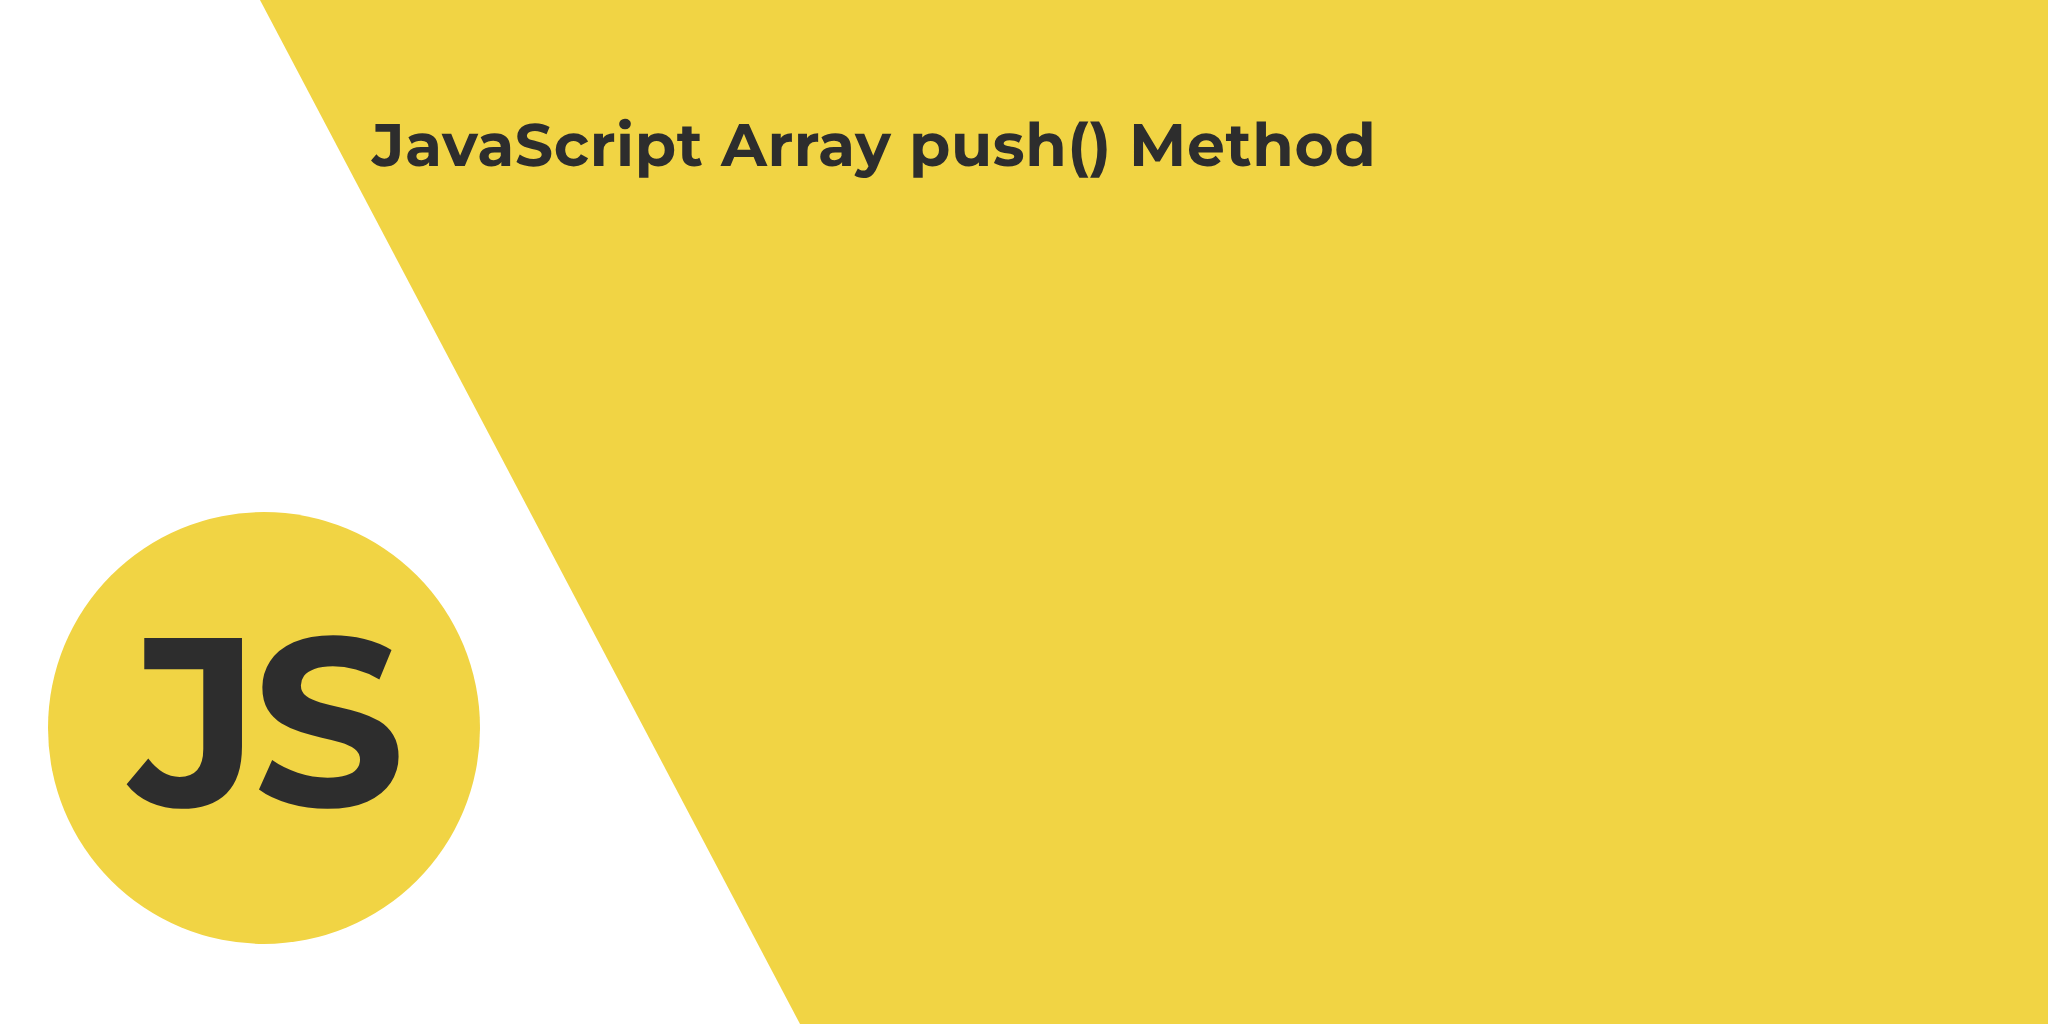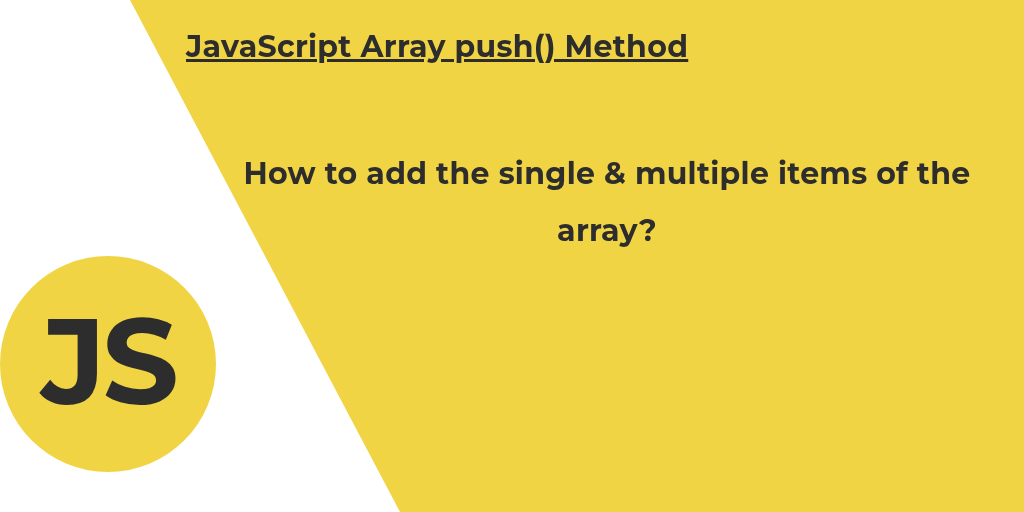--- a/index.html
+++ b/index.html
@@ -13,45 +13,44 @@
     position: absolute;
     top: 0;
     left: 0;
     width: 1024px;
     height: 512px;
     background: #f1d444;
     clip-path: polygon(130px 0, 1024px 0, 1024px 512px, 400px 512px);
   }
   .title {
     position: absolute;
-    top: 28px;
+    top: 54px;
     left: 186px;
     font-size: 30px;
     font-weight: 700;
     color: #2d2d2d;
     letter-spacing: 0.3px;
-    text-decoration: underline;
   }
   .questions {
     position: absolute;
     top: 145px;
     left: 230px;
     right: 40px;
     text-align: center;
   }
   .questions p {
     font-size: 30px;
     line-height: 1.9;
     font-weight: 700;
     color: #2d2d2d;
     letter-spacing: 0.3px;
   }
   .js-circle {
     position: absolute;
-    left: 0;
+    left: 24px;
     top: 256px;
     width: 216px;
     height: 216px;
     border-radius: 50%;
     background: #f1d444;
     display: flex;
     align-items: center;
     justify-content: center;
   }
   .js-circle span {
@@ -64,18 +63,17 @@
   }
 </style>
 </head>
 <body>
 
 <div class="bg-shape"></div>
 
 <div class="title">JavaScript Array push() Method</div>
 
 <div class="questions">
-  <p>How to add the single &amp; multiple items of the array?</p>
 </div>
 
 <div class="js-circle">
   <span>JS</span>
 </div>
 
 </body></html>

